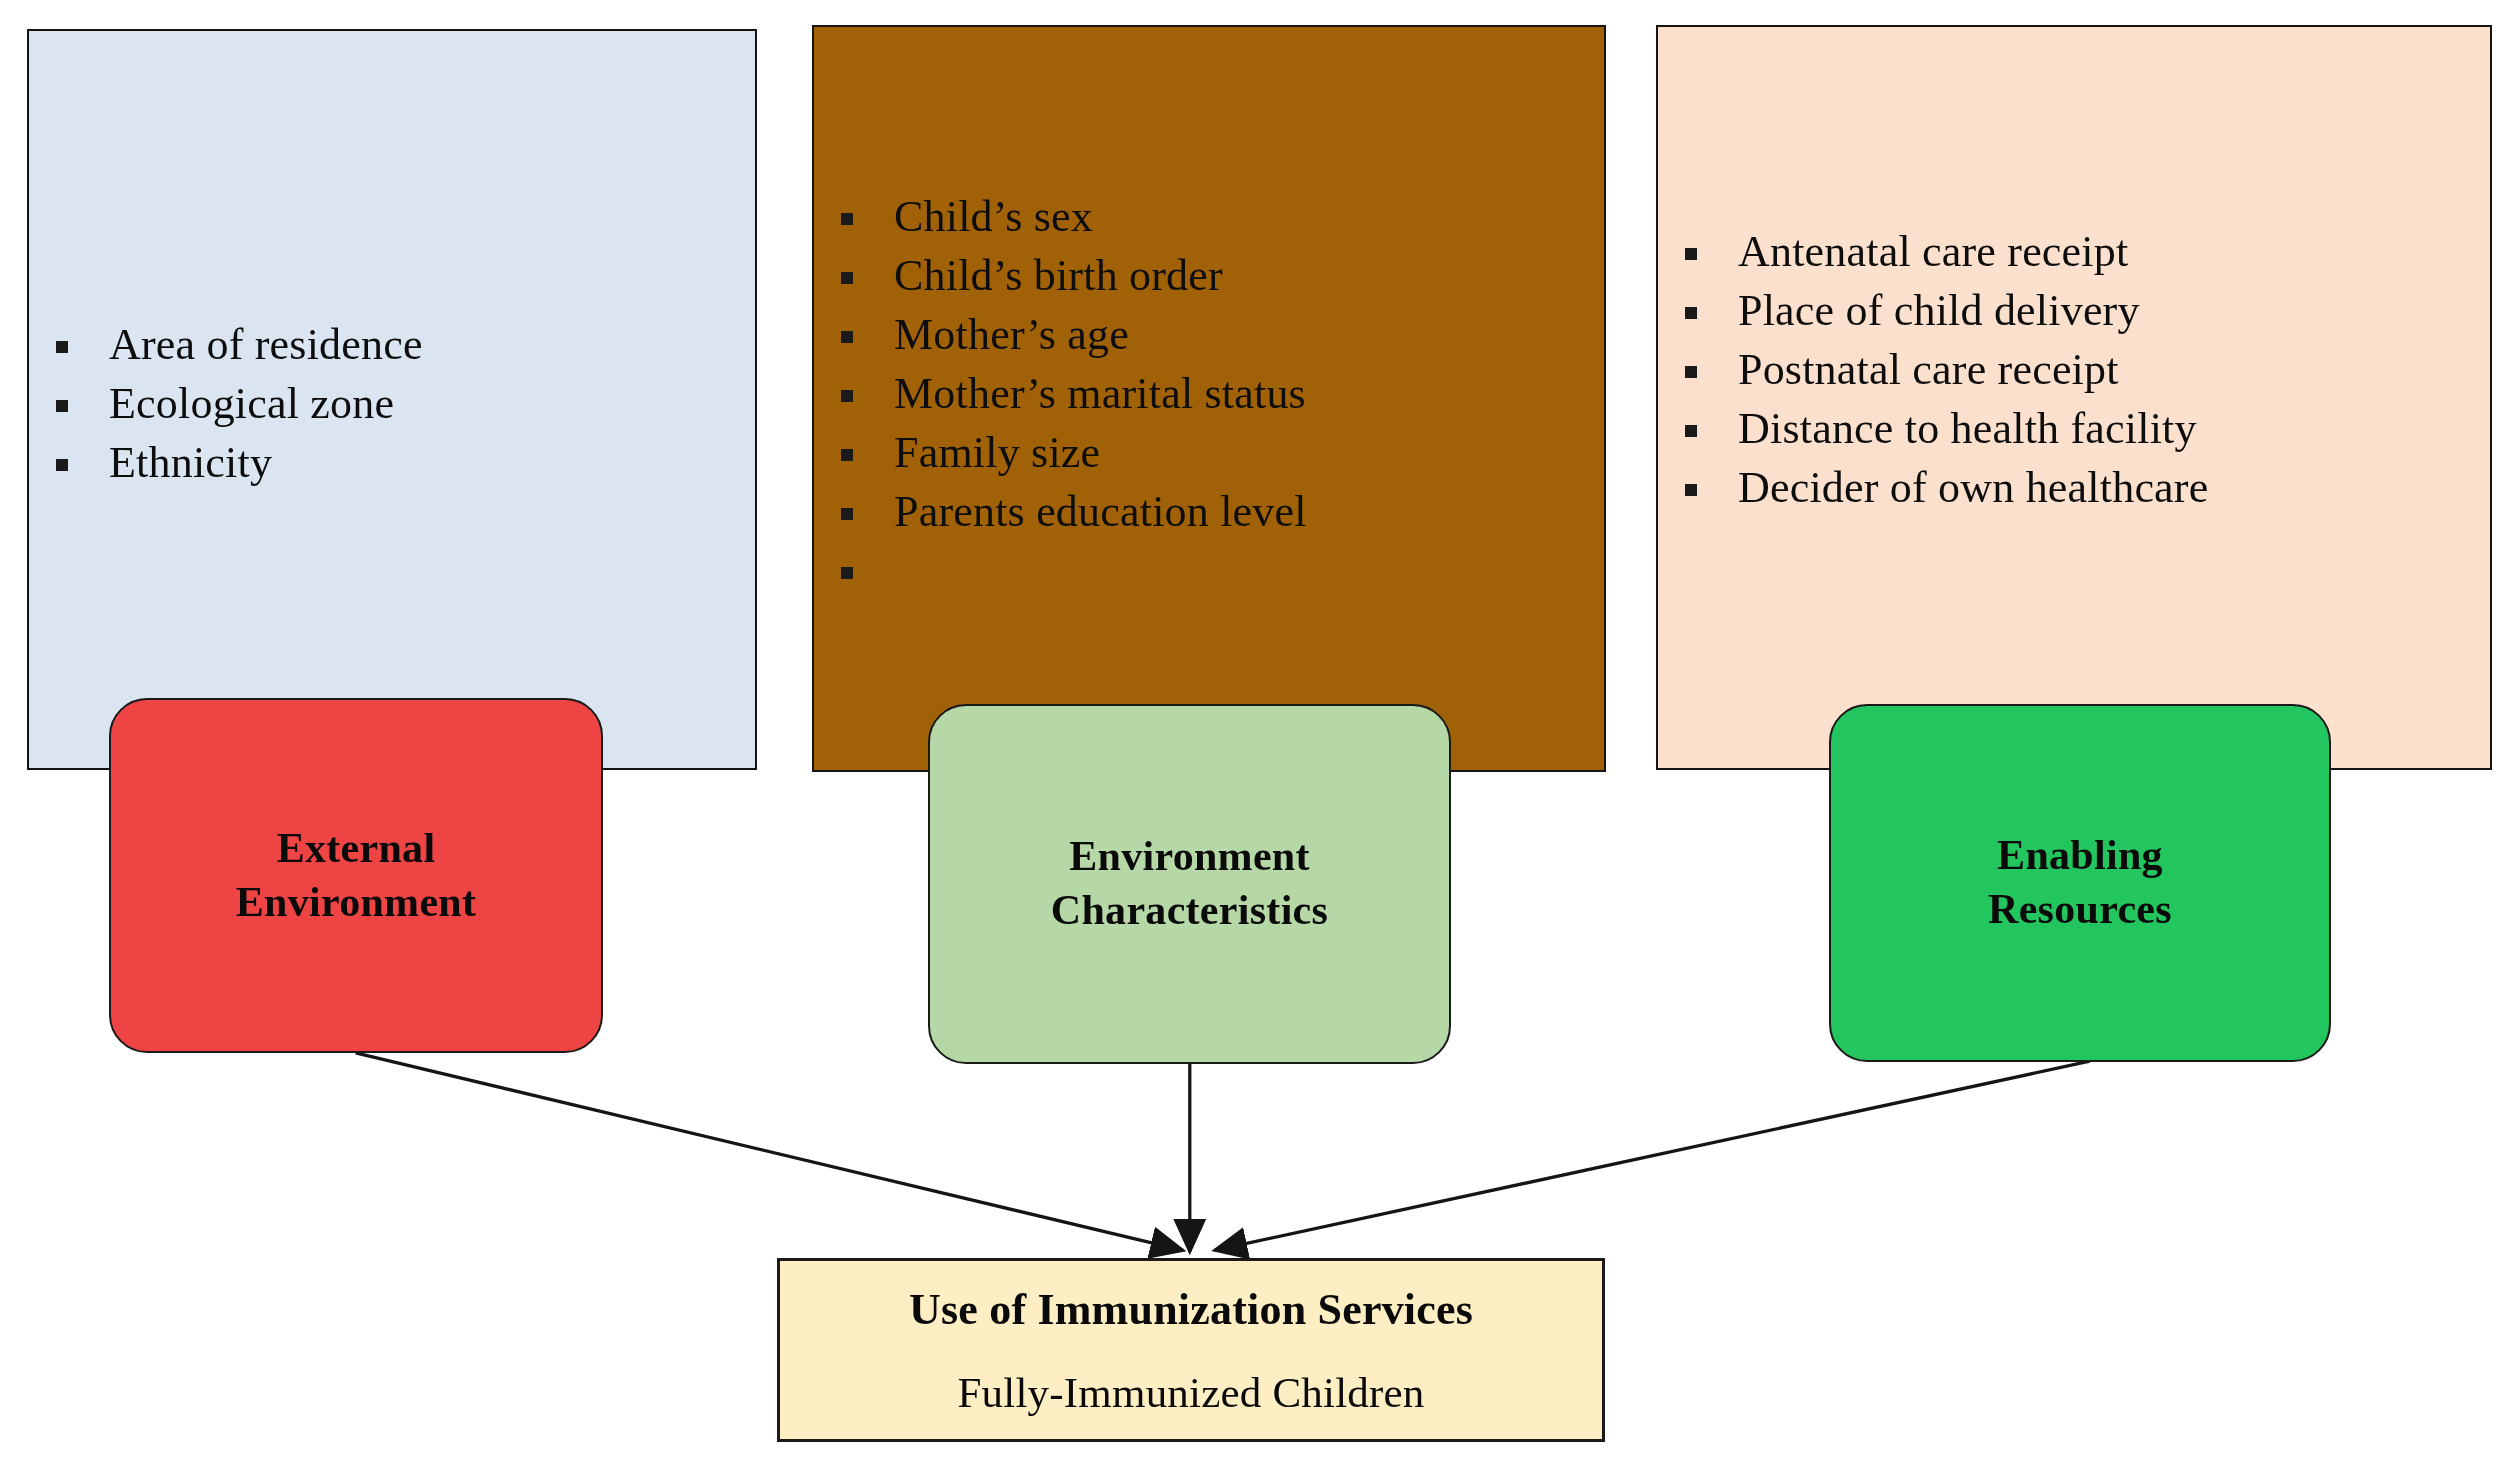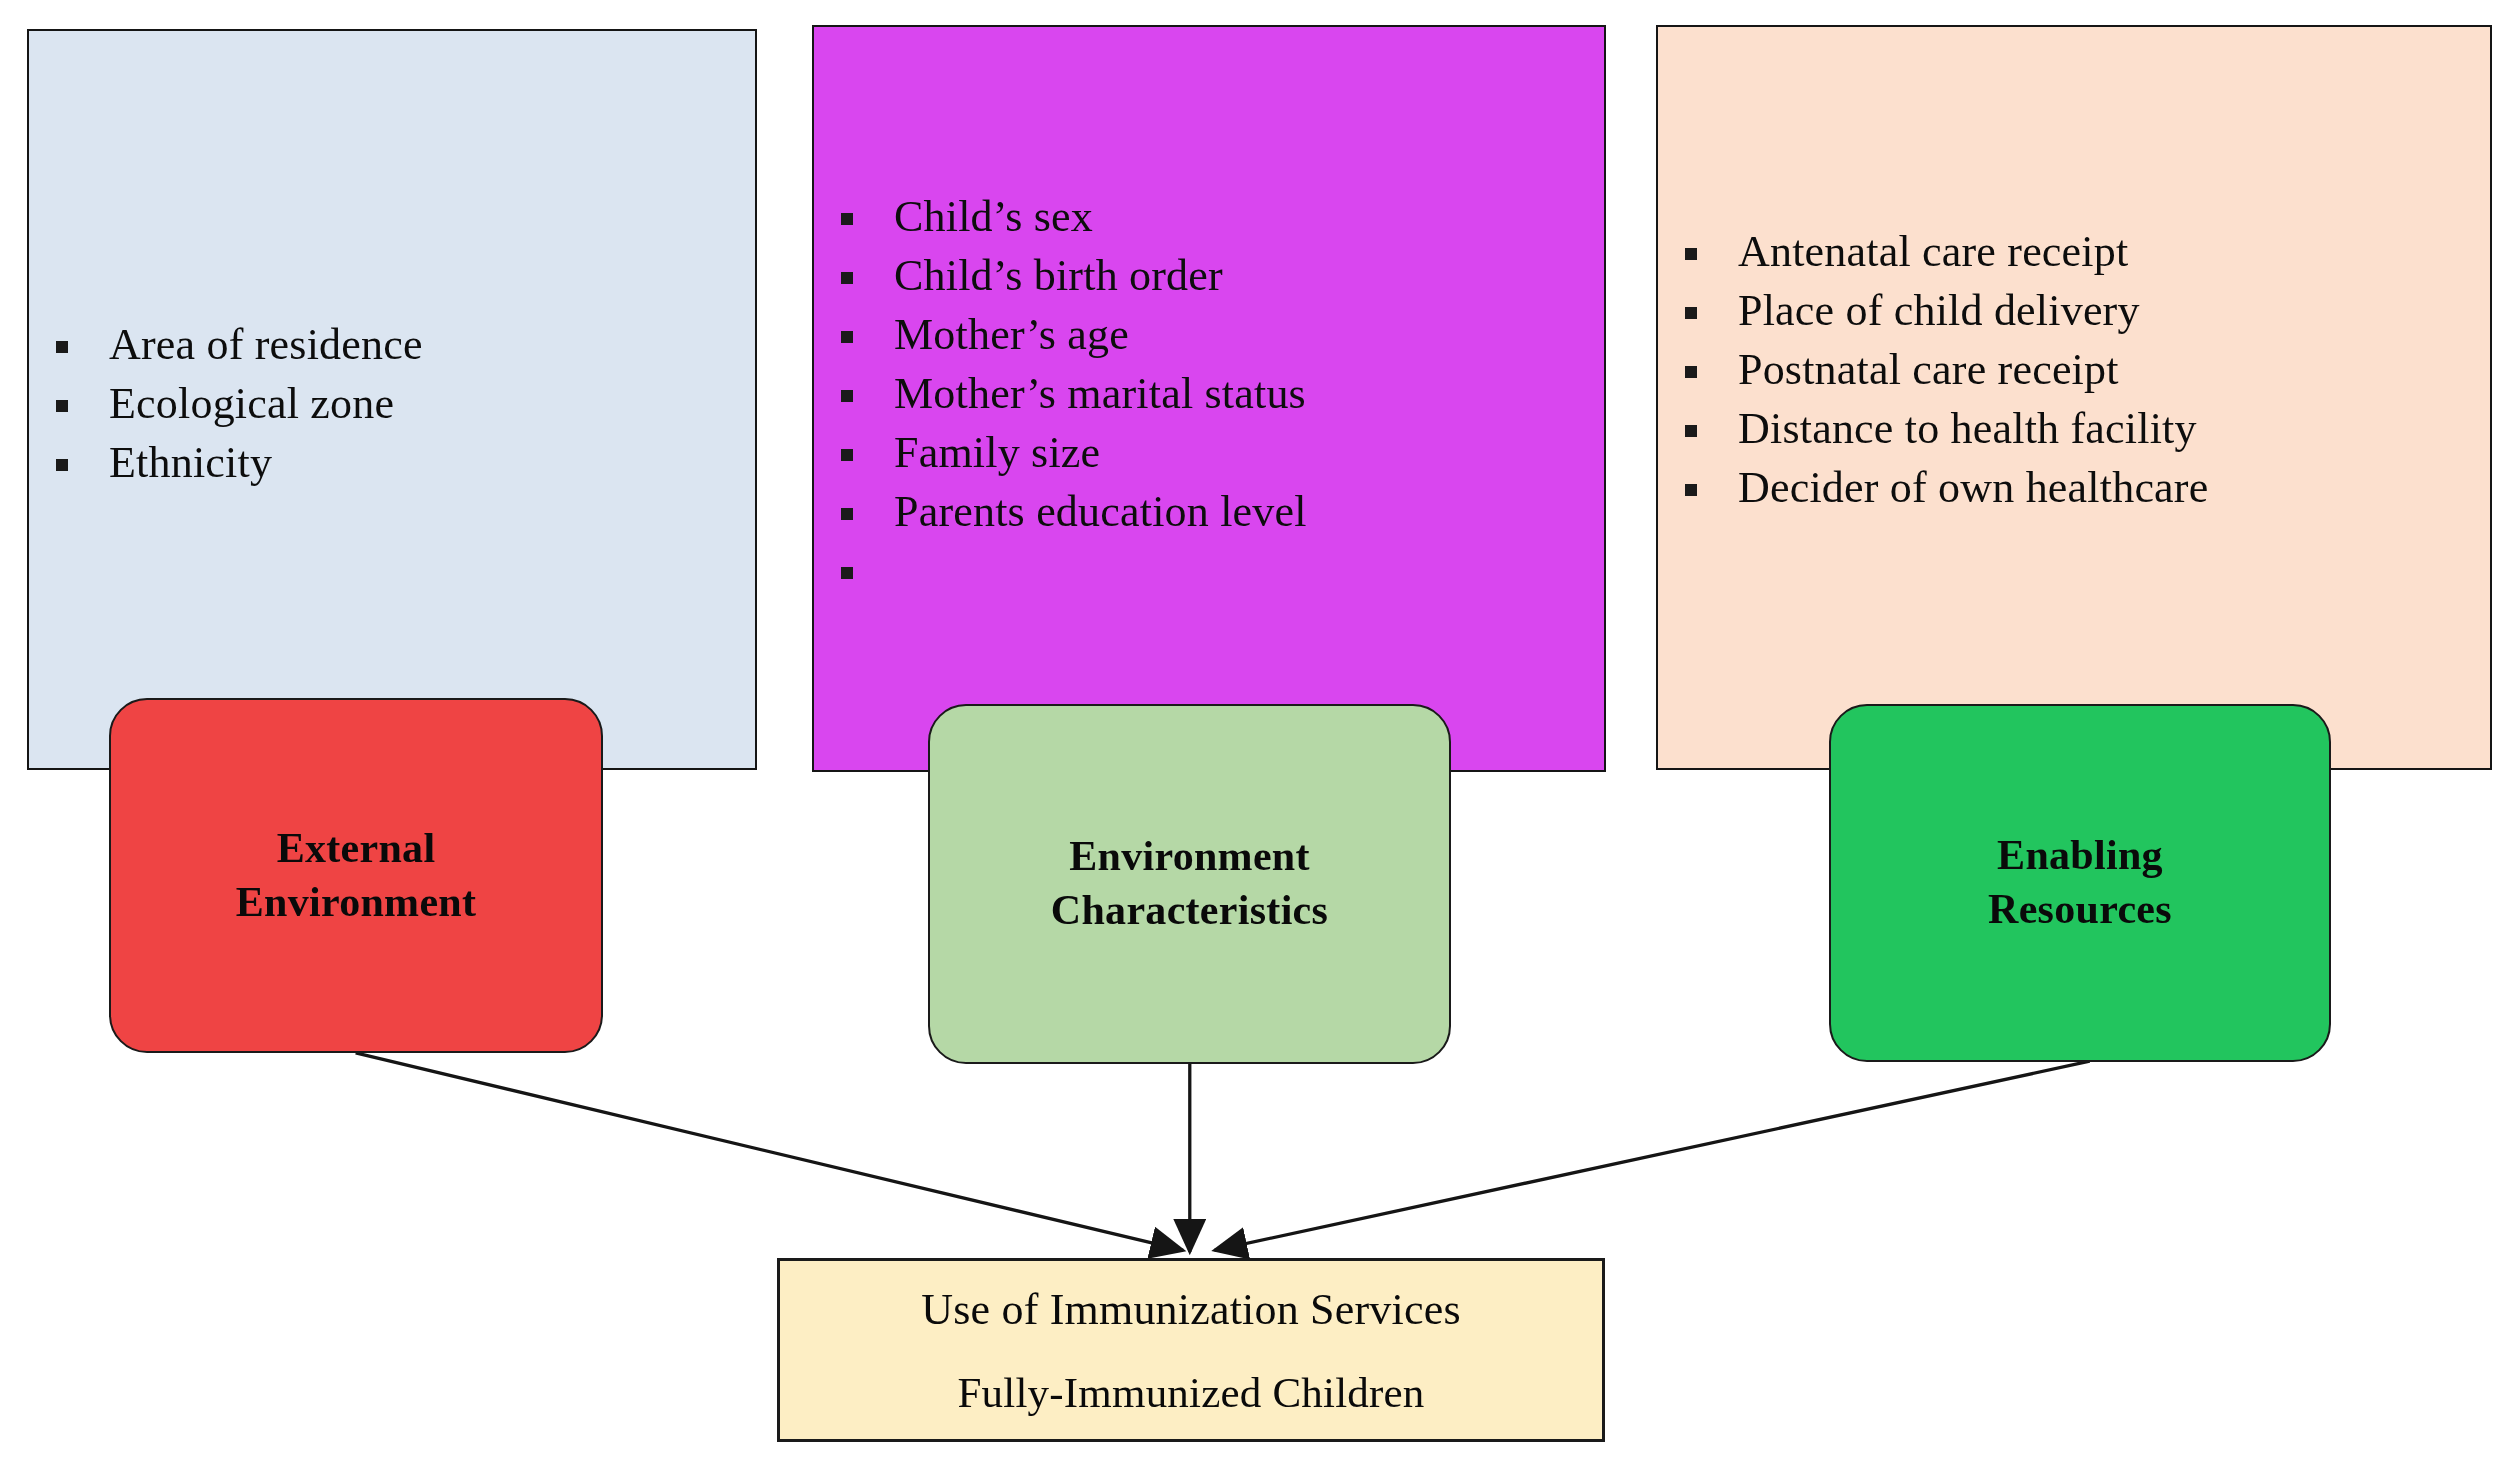--- a/index.html
+++ b/index.html
@@ -20,21 +20,21 @@
   }
 
   
   .panel {
     position: absolute;
     box-sizing: border-box;
     border: 2.5px solid #151515;
     z-index: 1;
   }
   .panel-blue   { background: #dbe5f1; }
-  .panel-green  { background: #d946ef; }
+  .panel-green  { background: #a16207; }
   .panel-orange { background: #fce0ce; }
 
   .bullets {
     position: absolute;
     left: 0;
     right: 0;
     list-style: none;
     margin: 0;
     padding: 0;
   }
@@ -86,21 +86,21 @@
     background: #fdeec4;
     border: 3.3px solid #1a1a1a;
     z-index: 3;
     display: flex;
     flex-direction: column;
     align-items: center;
     justify-content: center;
   }
   .outcome .line1 {
     font-size: 44px;
-    font-weight: normal;
+    font-weight: bold;
     color: #0a0a0a;
     letter-spacing: 0.2px;
   }
   .outcome .line2 {
     font-size: 43px;
     color: #0a0a0a;
     margin-top: 33px;
     letter-spacing: 0.2px;
   }
 

